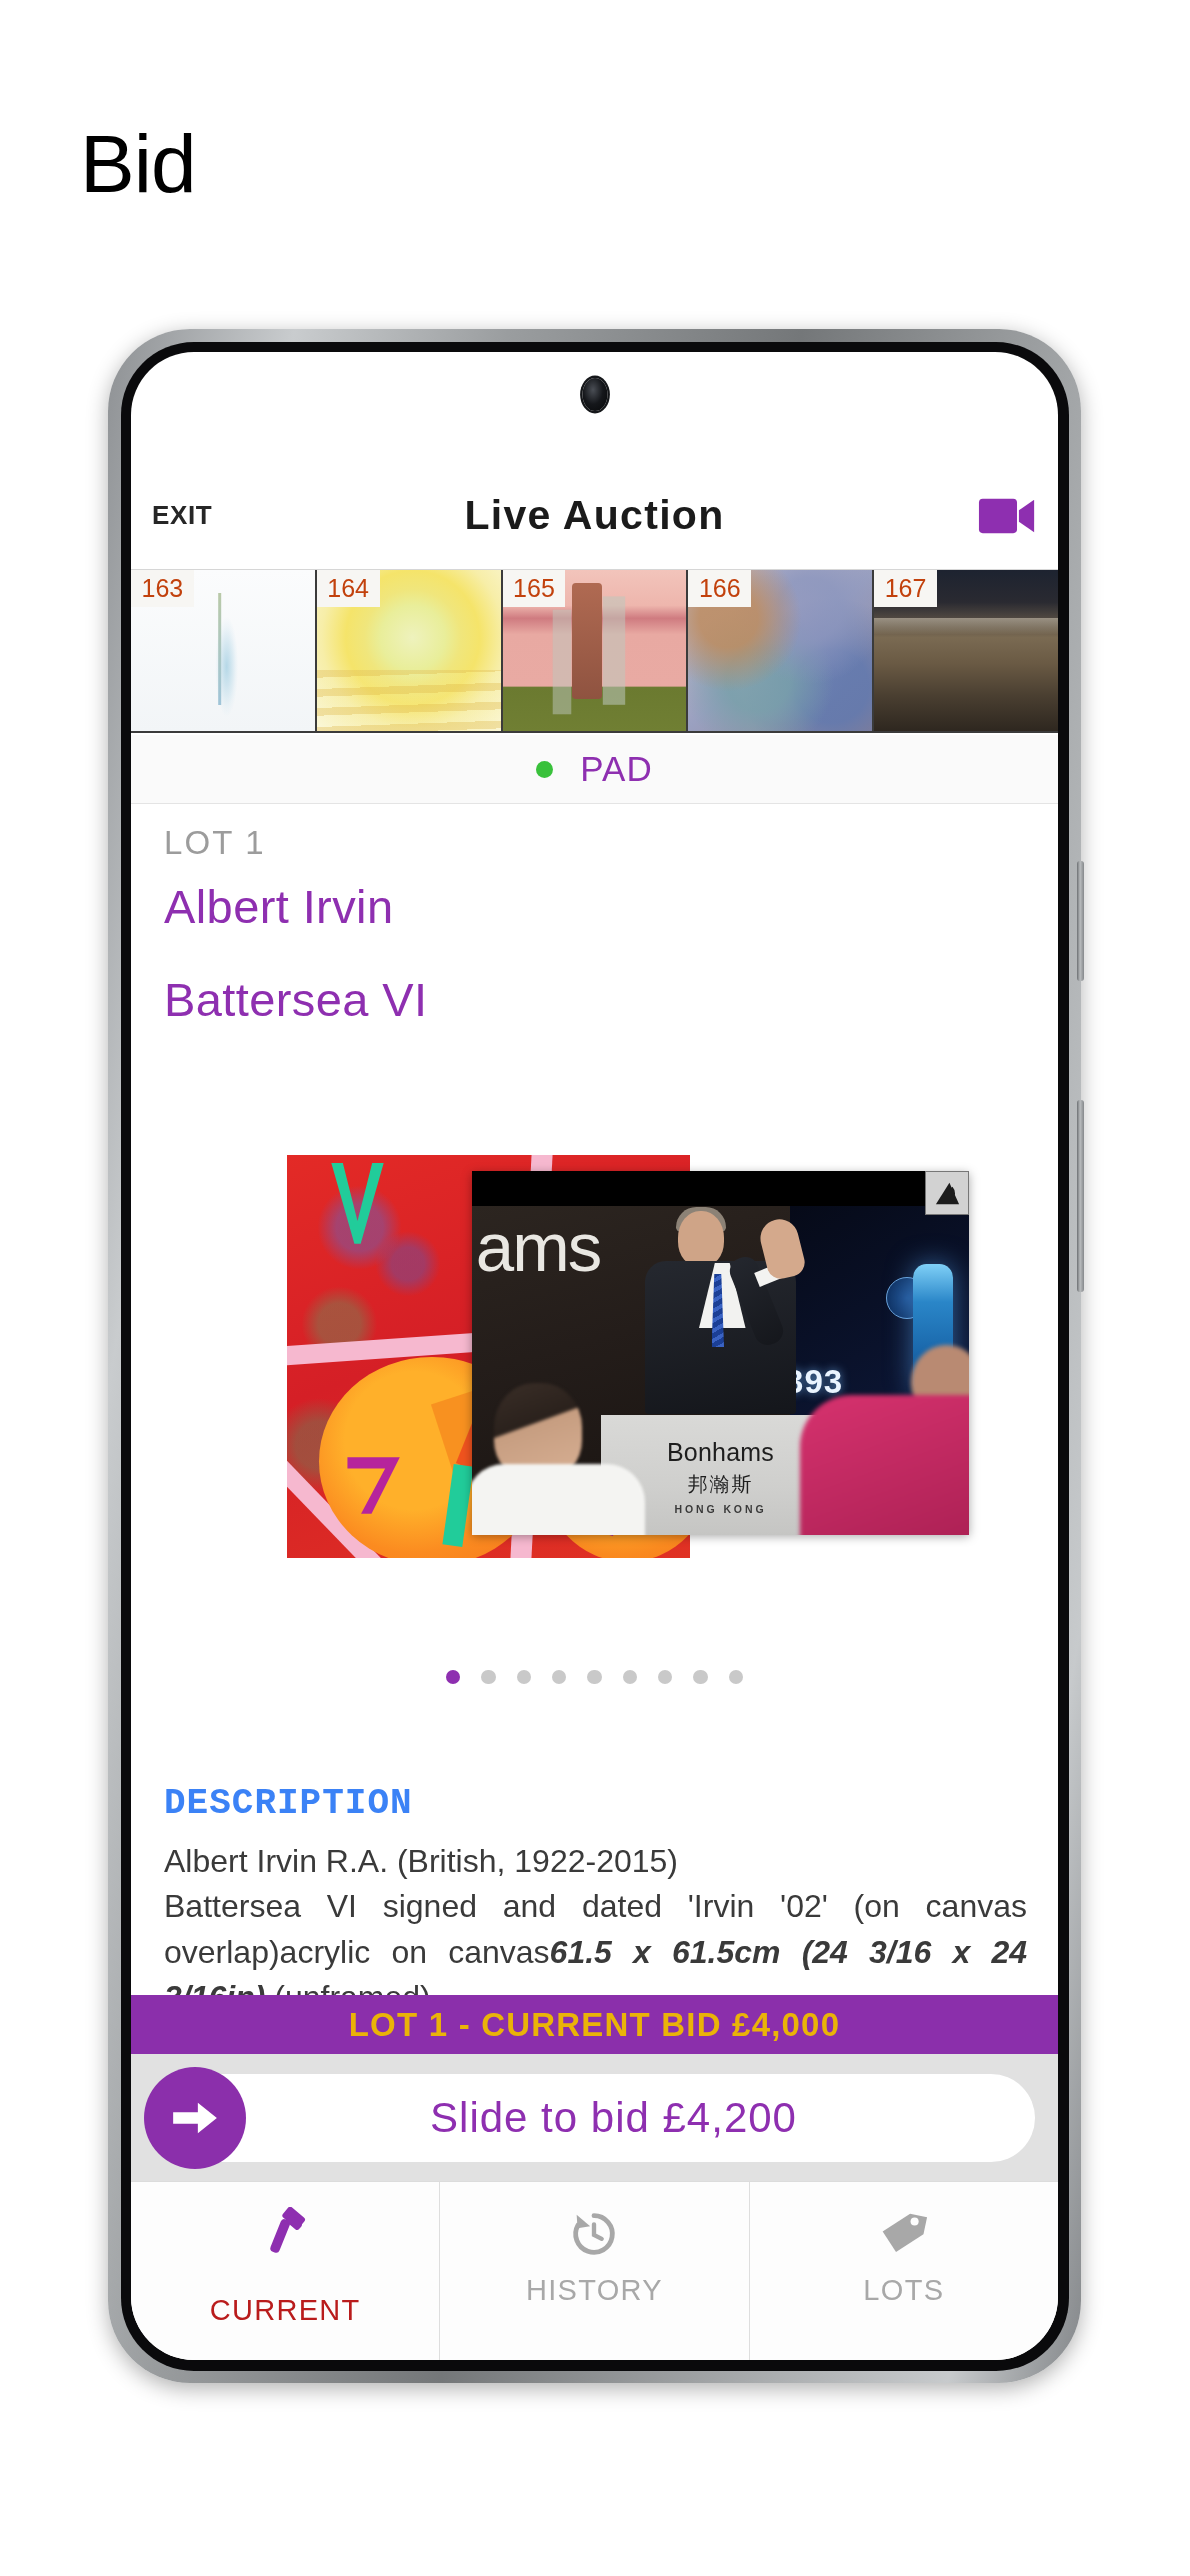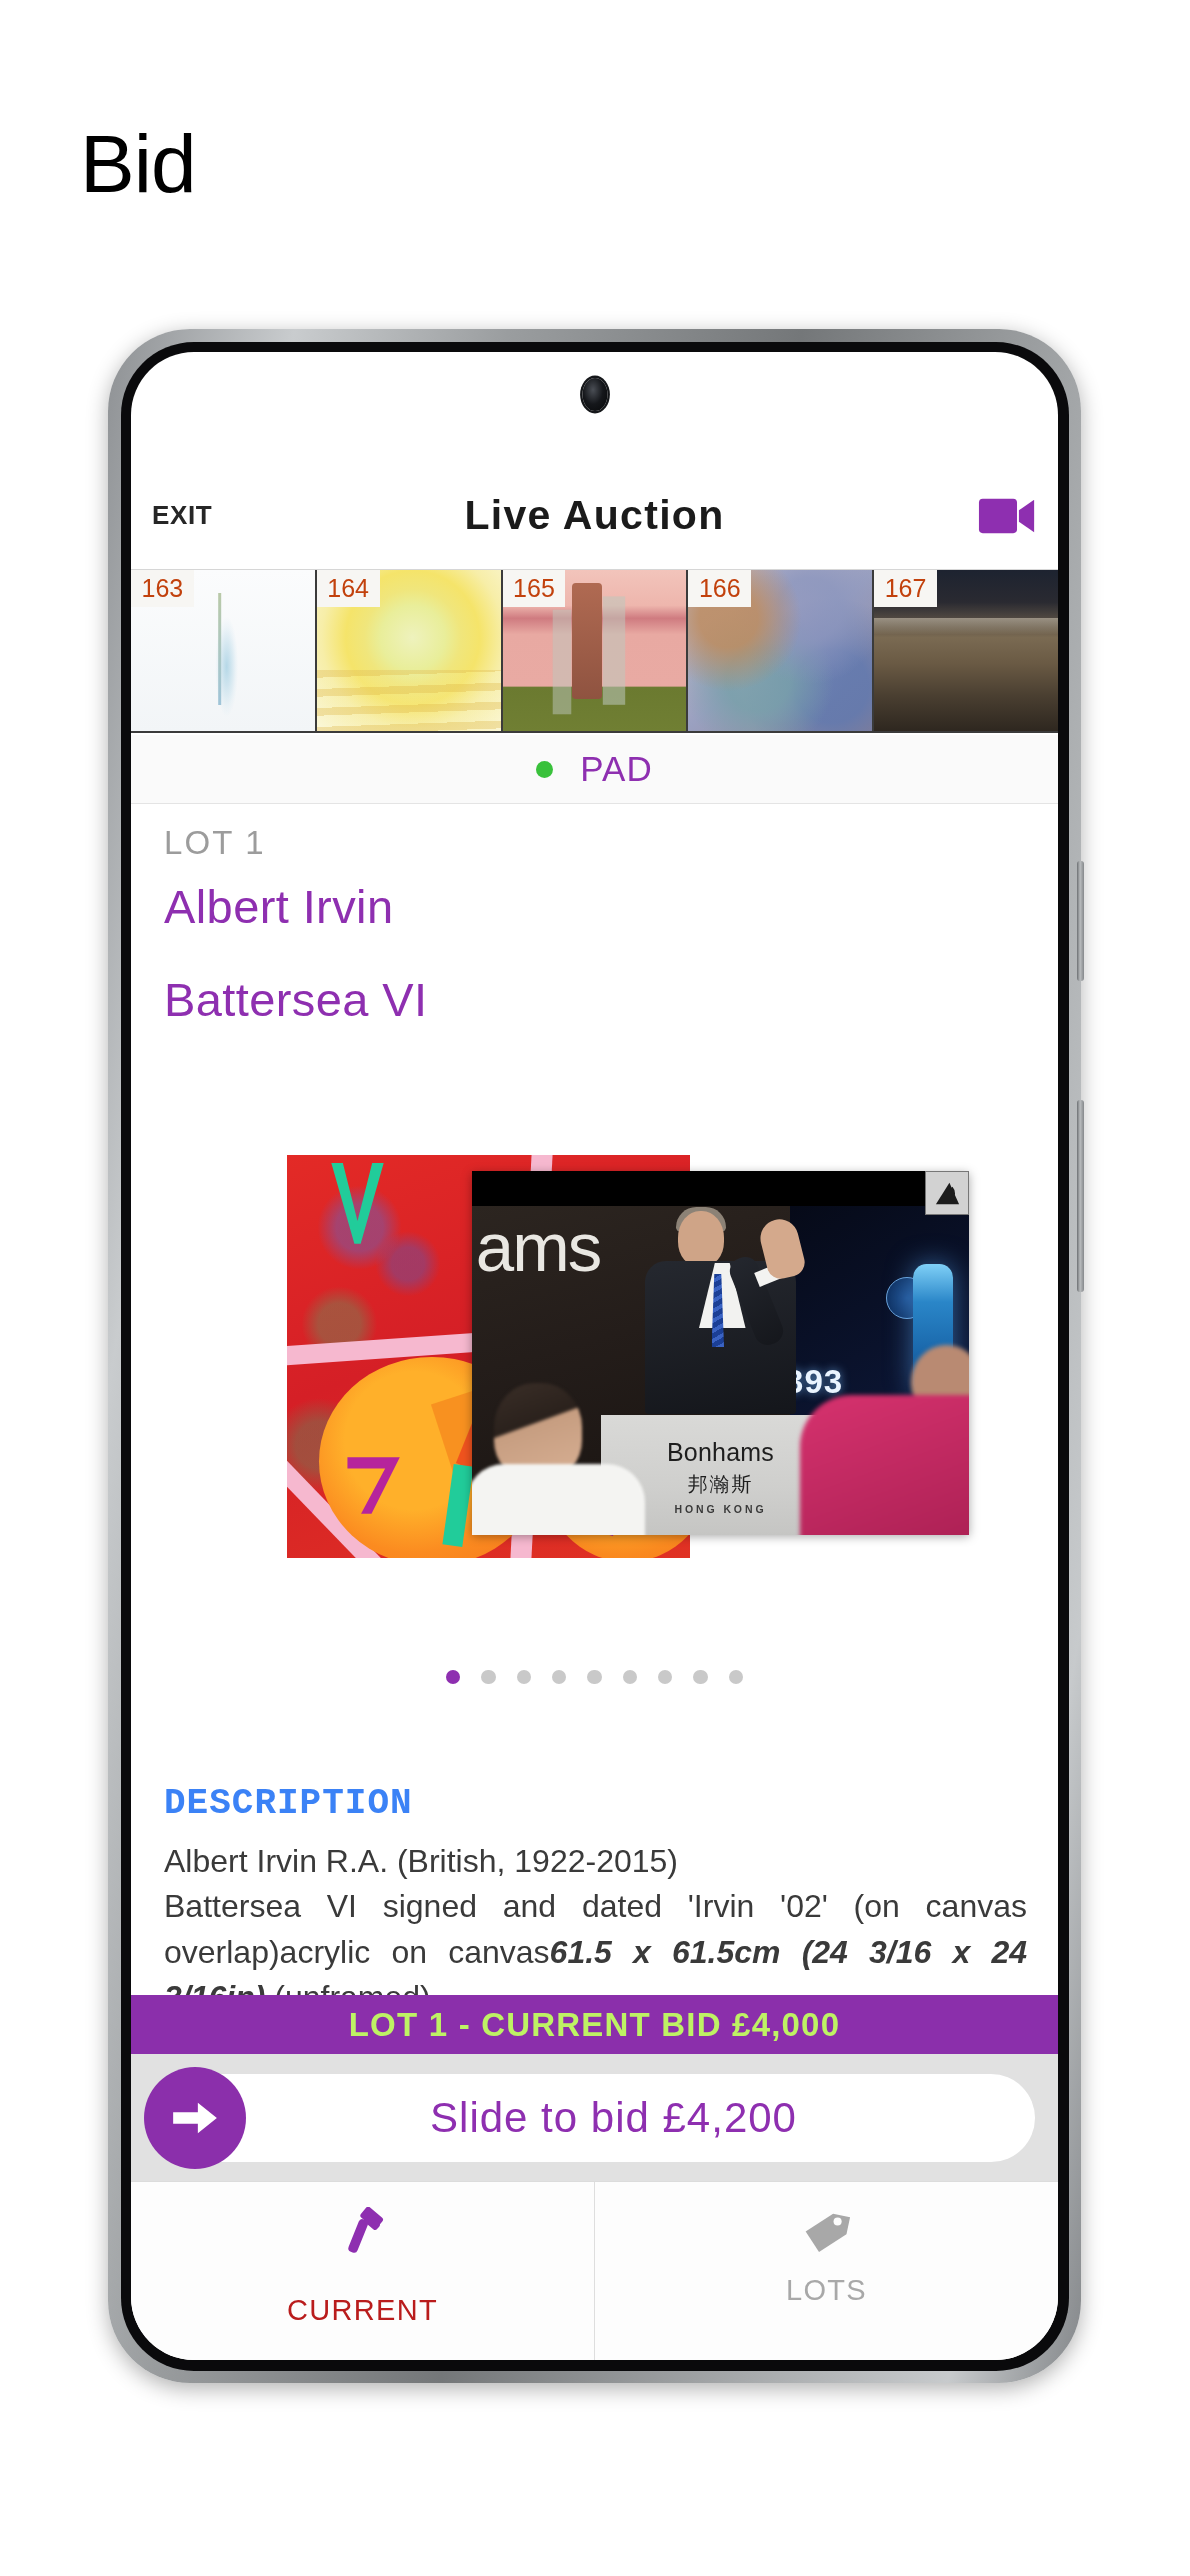--- a/index.html
+++ b/index.html
@@ -289,21 +289,21 @@
   }
   #description-body .dims { font-style: italic; font-weight: 600; }
 
   
   #current-bid-bar {
     position: absolute;
     left: 0; top: 1643px;
     width: 100%; height: 59px;
     background: #8b2fab;
     display: flex; align-items: center; justify-content: center;
-    color: #bef264;
+    color: #eab308;
     font-size: 33px; font-weight: 700;
     letter-spacing: 1.2px;
   }
 
   
   #slide-bid-zone {
     position: absolute;
     left: 0; top: 1702px;
     width: 100%; height: 127px;
     background: #e1e1e1;
@@ -636,20 +636,28 @@
             <g fill="#8e2fb0">
               <rect x="26" y="4" width="22" height="14" rx="3" transform="rotate(40 37 11)"></rect>
               <rect x="18" y="12" width="10" height="36" rx="4" transform="rotate(22 23 30)"></rect>
               <rect x="30" y="12" width="16" height="9" rx="3" transform="rotate(40 38 16)"></rect>
             </g>
           </svg>
           <div class="nav-label">CURRENT</div>
         </div>
         <div class="nav-item">
           <svg width="54" height="54" viewBox="0 0 56 56" aria-hidden="true">
+            <path d="M28 9 a19 19 0 1 1 -16.5 9.6" fill="none" stroke="#a8a8a8" stroke-width="5" stroke-linecap="round"></path>
+            <path d="M10 8 L11 22 L24 20 Z" fill="#a8a8a8"></path>
+            <path d="M28 18 V29 L36 33" fill="none" stroke="#a8a8a8" stroke-width="4.5" stroke-linecap="round"></path>
+          </svg>
+          <div class="nav-label">HISTORY</div>
+        </div>
+        <div class="nav-item">
+          <svg width="54" height="54" viewBox="0 0 56 56" aria-hidden="true">
             <path d="M30 6 H48 V24 L24 48 L6 30 Z" fill="#a8a8a8" transform="rotate(12 28 27)"></path>
             <circle cx="39" cy="15" r="4.2" fill="#fdfdfd"></circle>
           </svg>
           <div class="nav-label">LOTS</div>
         </div>
       </div>
 
       <div id="video-overlay">
         <div id="vo-topbar"></div>
         <div id="vo-stage">

